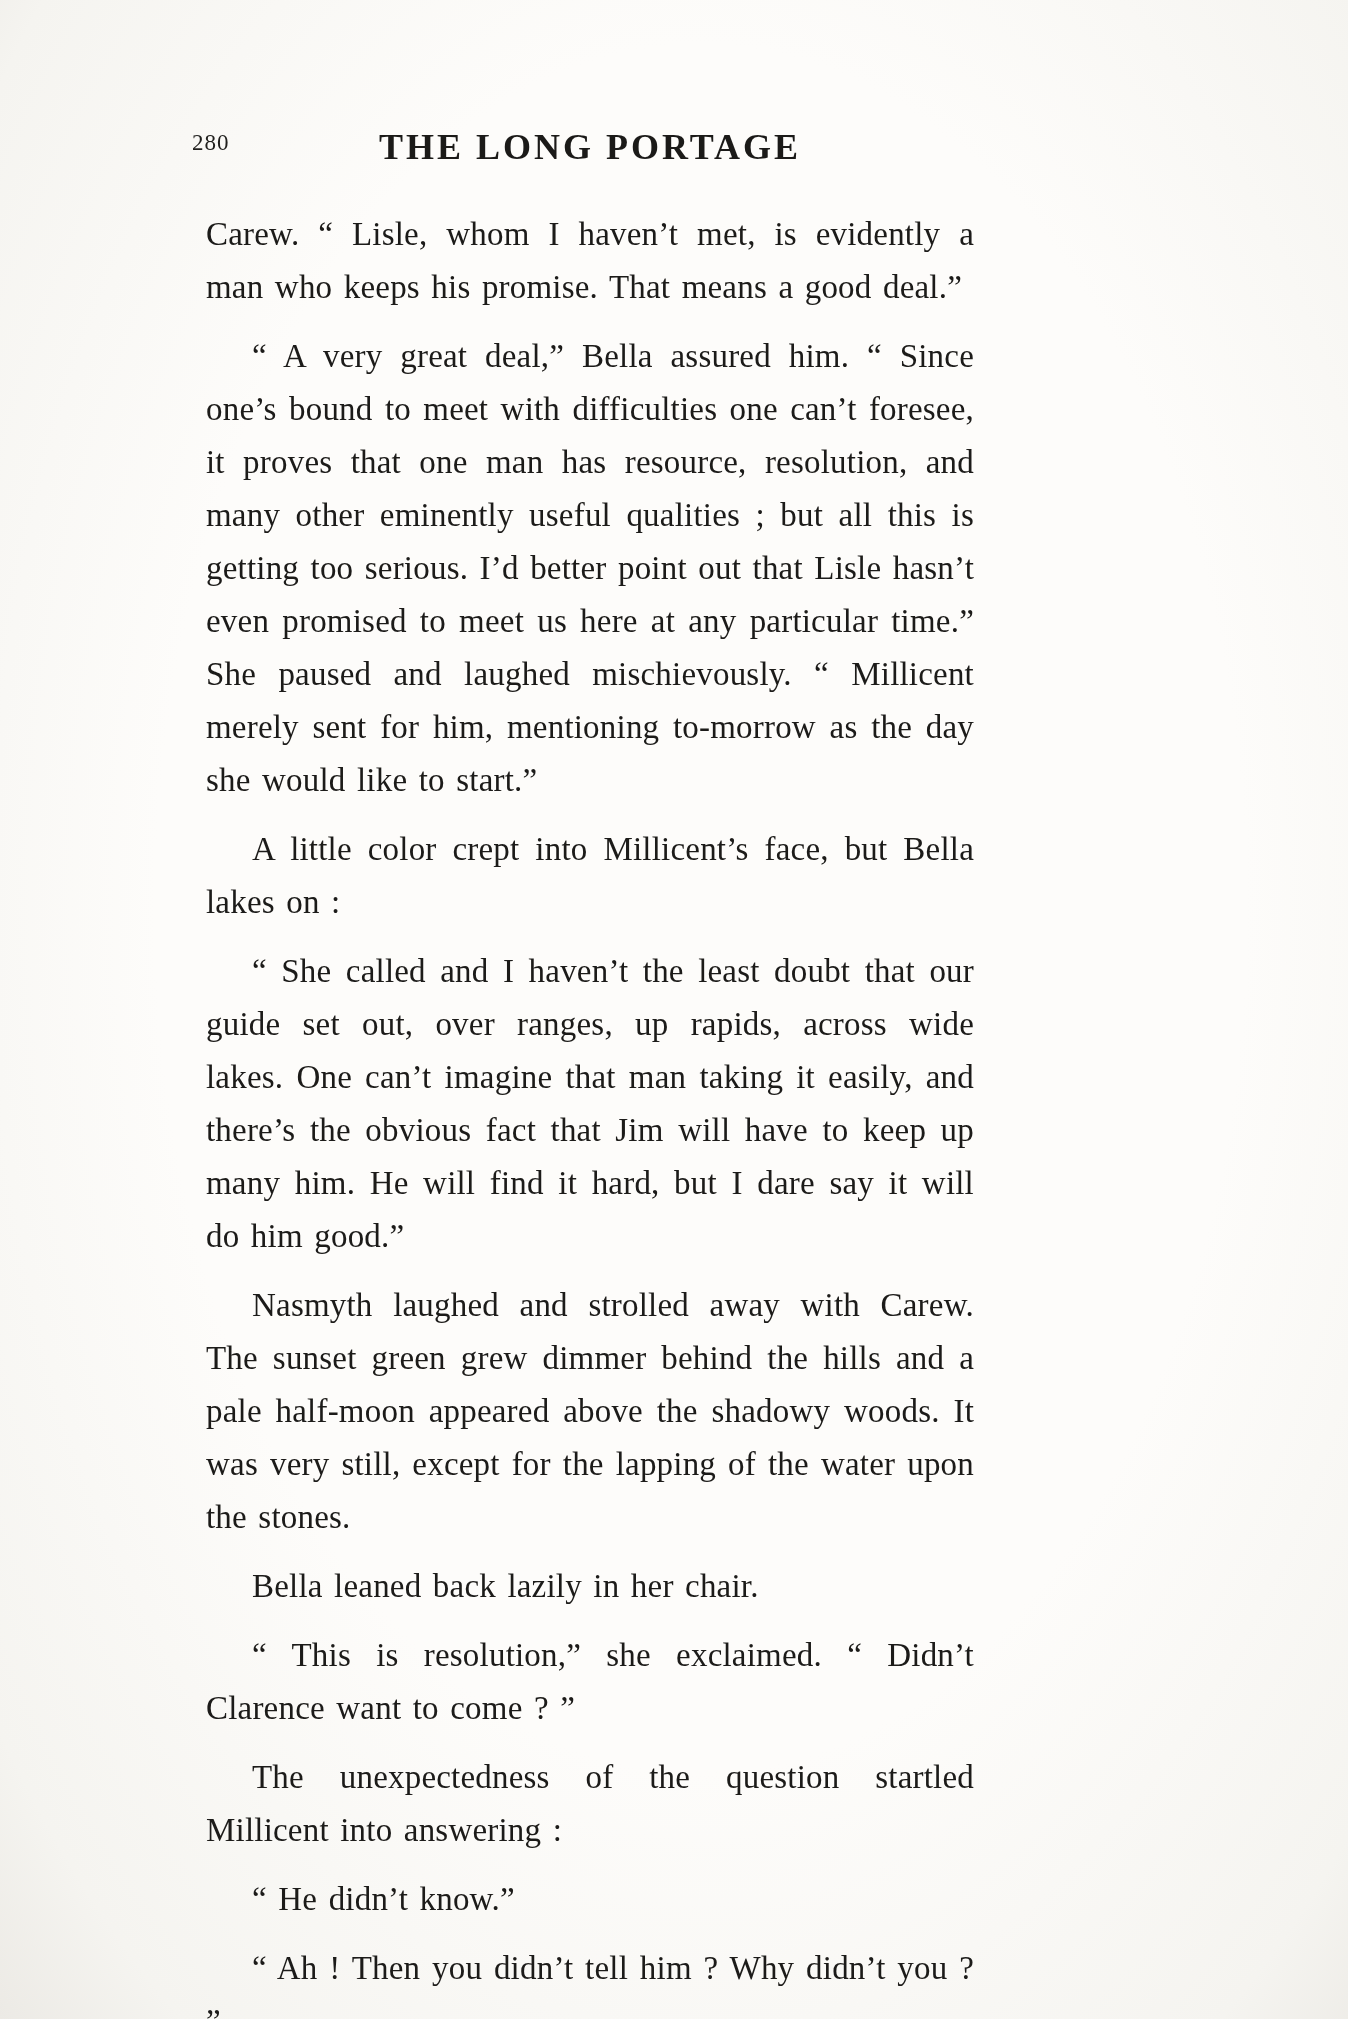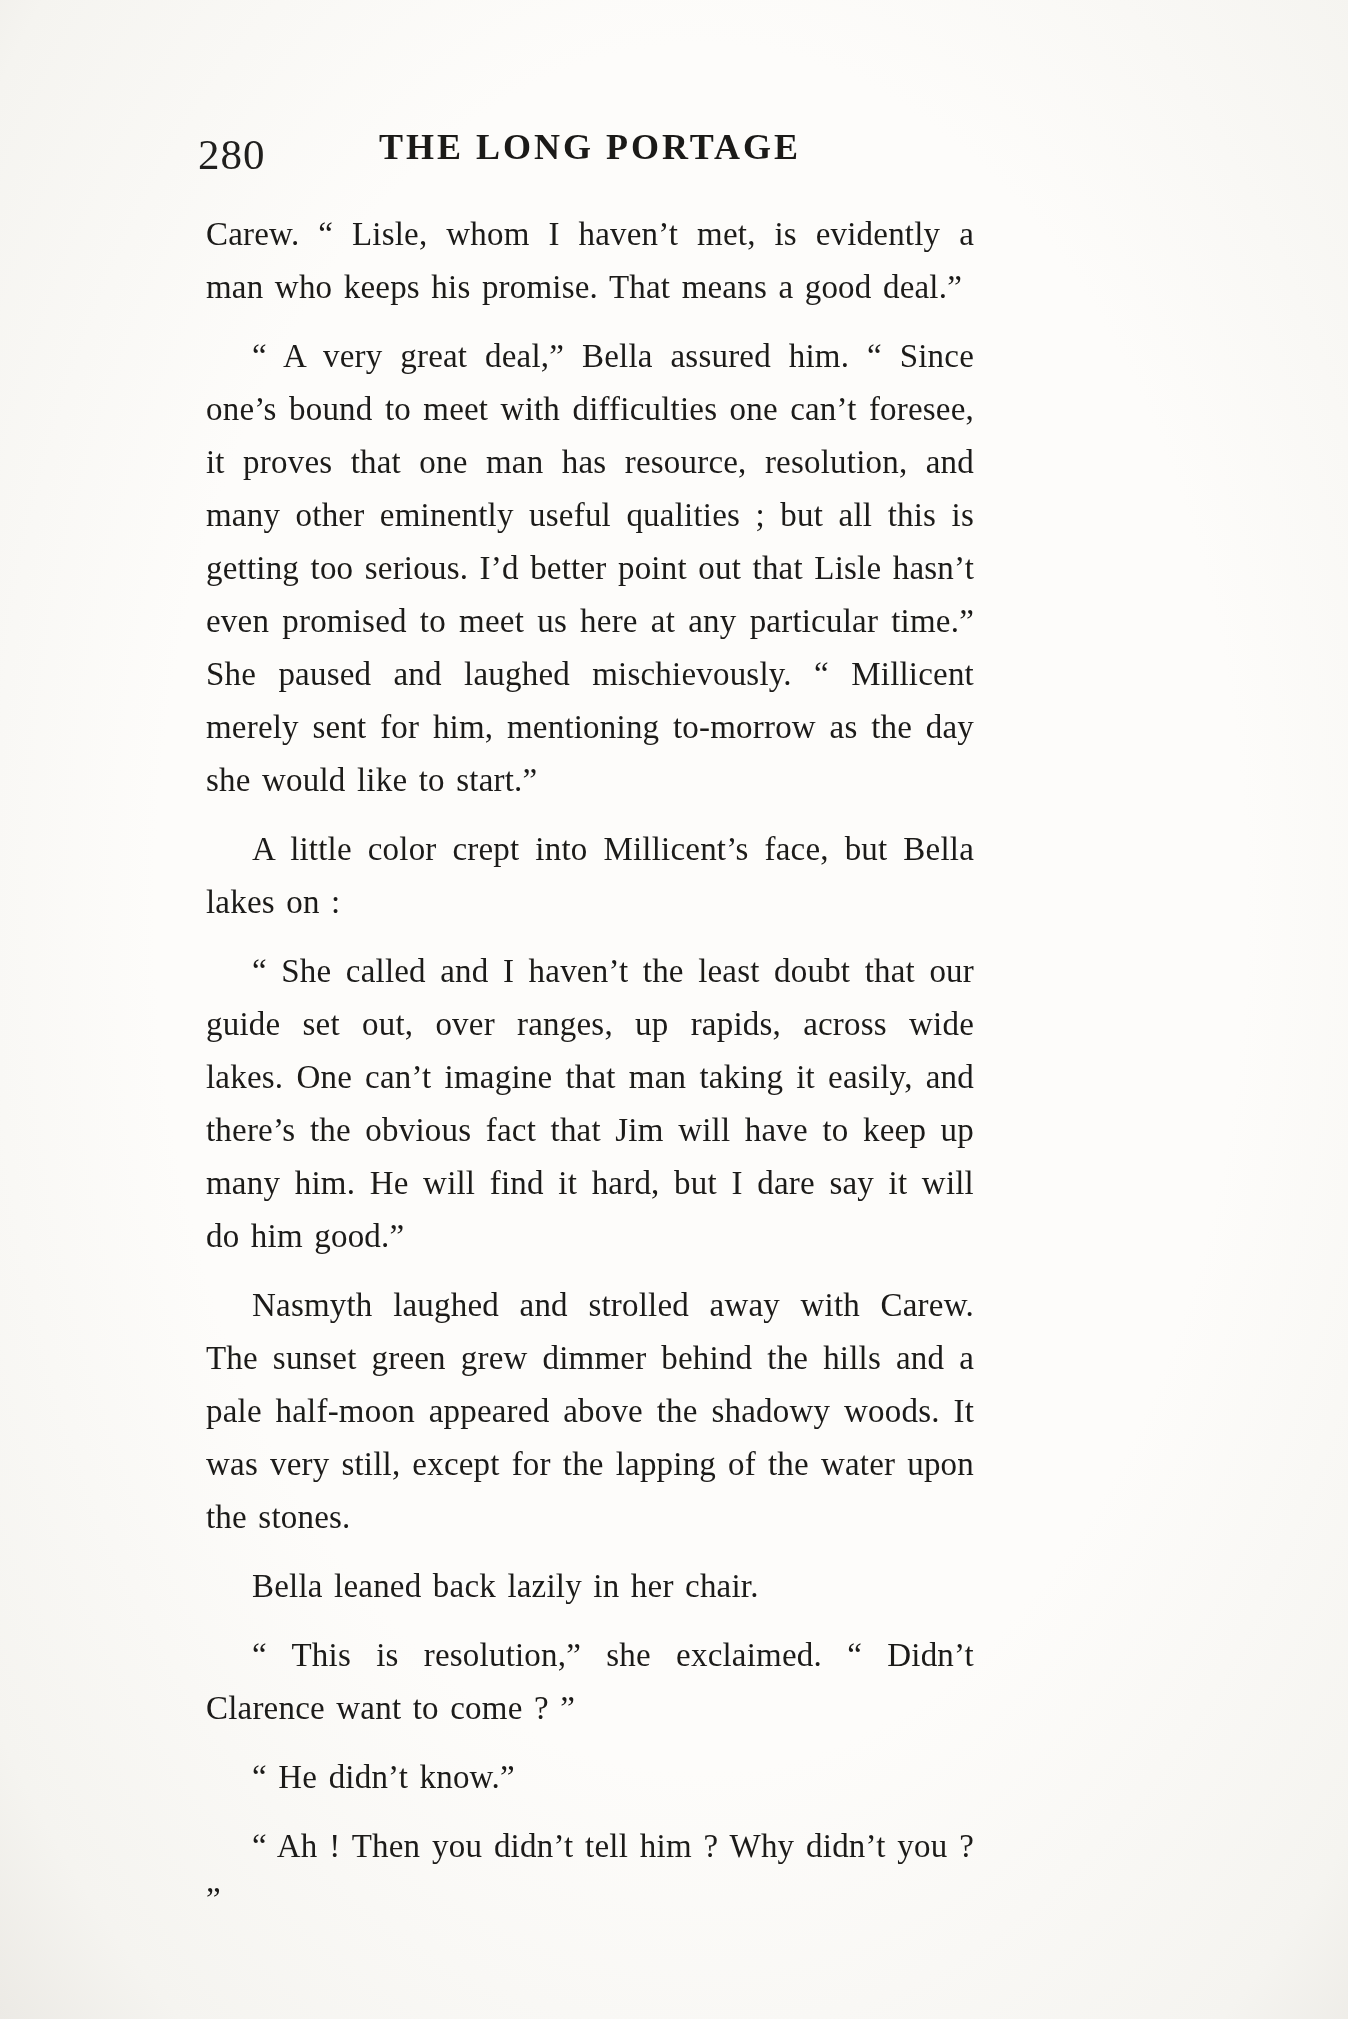--- a/index.html
+++ b/index.html
@@ -27,23 +27,23 @@
     top: 118px;
     width: 800px;
   }
   .page-header {
     position: relative;
     height: 46px;
     margin-bottom: 36px;
   }
   .page-number {
     position: absolute;
-    left: 8px;
+    left: 2px;
     top: 4px;
-    font-size: 43px;
+    font-size: 23px;
     letter-spacing: 1px;
     color: #201f1d;
   }
   .book-title {
     margin: 8px;
     text-align: center;
     font-size: 36px;
     font-weight: 600;
     letter-spacing: 3px;
     color: #1b1a18;
@@ -75,18 +75,19 @@
     </header>
 
     <main class="page-body">
       <p class="para">Carew.  “ Lisle, whom I haven’t met, is evidently a man who keeps his promise.  That means a good deal.”</p>
       <p class="para indent">“ A very great deal,” Bella assured him.  “ Since one’s bound to meet with difficulties one can’t foresee, it proves that one man has resource, resolution, and many other eminently useful qualities ; but all this is getting too serious.  I’d better point out that Lisle hasn’t even promised to meet us here at any particular time.”  She paused and laughed mischievously. “ Millicent merely sent for him, mentioning to-morrow as the day she would like to start.”</p>
       <p class="para indent">A little color crept into Millicent’s face, but Bella lakes on :</p>
       <p class="para indent">“ She called and I haven’t the least doubt that our guide set out, over ranges, up rapids, across wide lakes. One can’t imagine that man taking it easily, and there’s the obvious fact that Jim will have to keep up many him.  He will find it hard, but I dare say it will do him good.”</p>
       <p class="para indent">Nasmyth laughed and strolled away with Carew. The sunset green grew dimmer behind the hills and a pale half-moon appeared above the shadowy woods. It was very still, except for the lapping of the water upon the stones.</p>
       <p class="para indent">Bella leaned back lazily in her chair.</p>
       <p class="para indent">“ This is resolution,” she exclaimed.  “ Didn’t Clarence want to come ? ”</p>
+      <p class="para indent">The unexpectedness of the question startled Millicent into answering :</p>
       <p class="para indent">“ He didn’t know.”</p>
       <p class="para indent">“ Ah !  Then you didn’t tell him ?  Why didn’t you ? ”</p>
     </main>
 
   </div>
 </div>
 
 </body></html>

